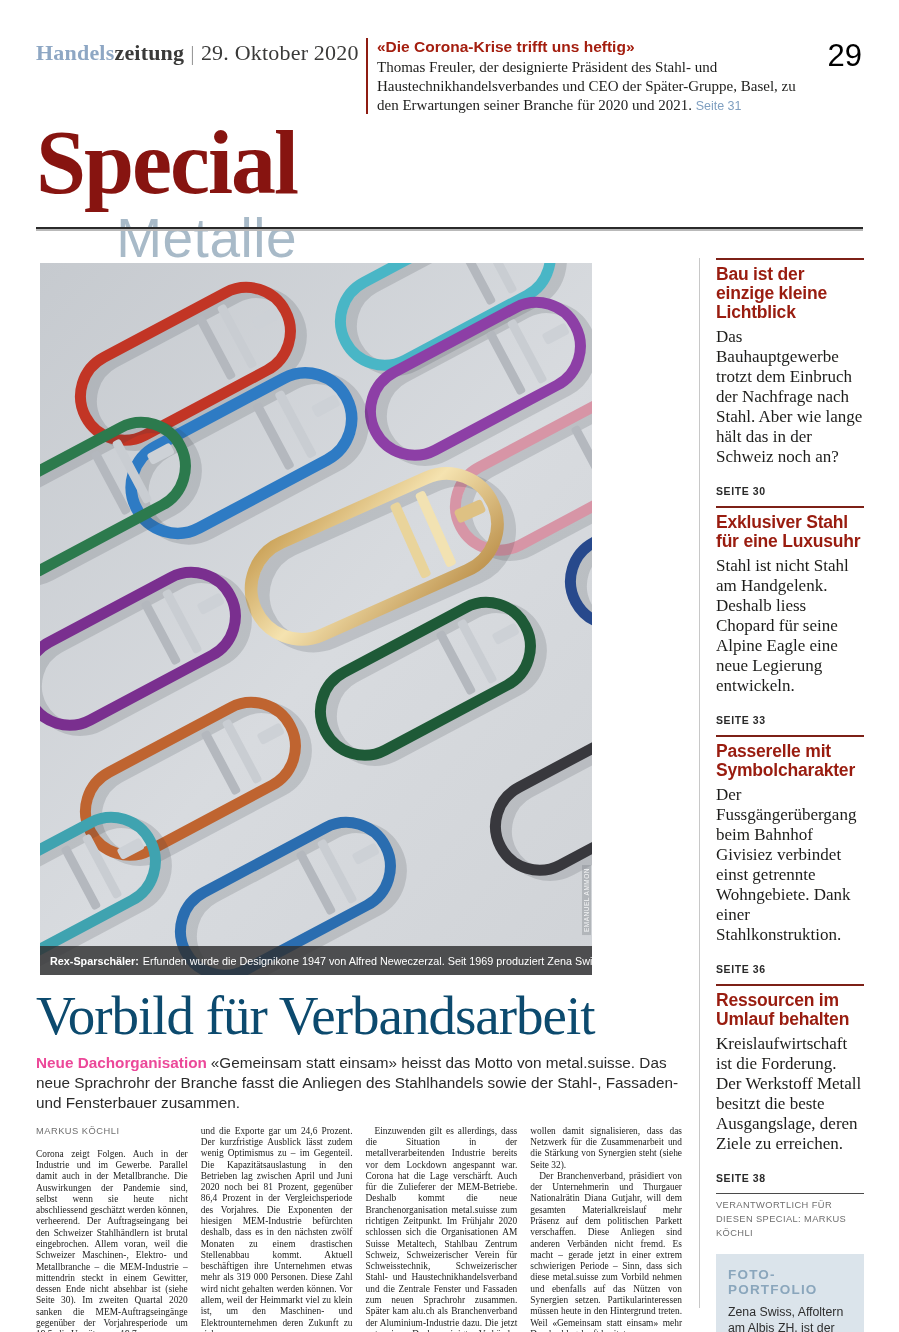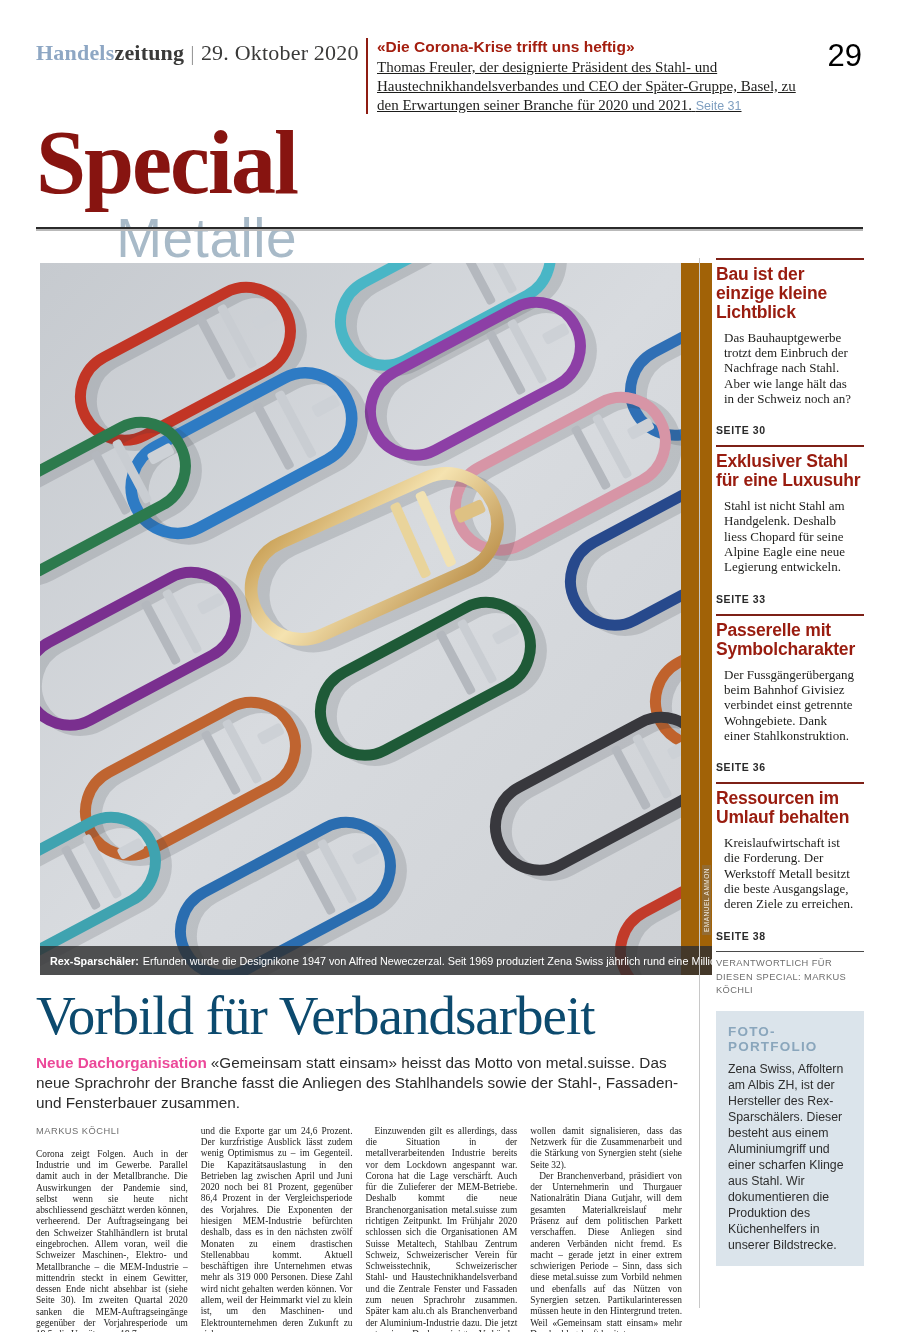--- a/index.html
+++ b/index.html
@@ -8,49 +8,49 @@
 
   
   #header-logo{position:absolute;left:36px;top:40px;font-family:"Liberation Serif",serif;
     font-size:22px;font-weight:bold;color:#3a3a39;letter-spacing:.2px;}
   #header-logo .blue{color:#8ea7c4;}
   #header-logo .sep{font-weight:normal;color:#9a9a9a;padding:0 6px;}
   #header-logo .date{font-weight:normal;}
   #header-teaser{position:absolute;left:366px;top:38px;width:440px;border-left:2px solid #8e1c12;
     padding-left:9px;}
   #header-teaser h2{margin:0 0 2px 0;font-size:15.5px;font-weight:bold;color:#a41e0f;}
-  #header-teaser p{margin:0;font-family:"Liberation Serif",serif;font-size:15px;line-height:1.25;color:#1d1d1b;text-decoration:underline;}
+  #header-teaser p{margin:0;font-family:"Liberation Serif",serif;font-size:15px;line-height:1.25;color:#1d1d1b;}
   #header-teaser .pageref{color:#7f9fc0;font-family:"Liberation Sans",sans-serif;font-size:12.5px;}
   #page-number{position:absolute;right:37px;top:38px;font-size:31px;font-weight:normal;color:#000000;}
 
   
   #masthead{position:absolute;left:36px;top:122px;height:102px;display:flex;align-items:flex-end;flex-direction:column;}
   #masthead .special{font-family:"Liberation Serif",serif;font-weight:bold;font-size:90px;
       line-height:.92;color:#871410;letter-spacing:-2px;}
   #masthead .mdiv{width:2px;height:76px;background:#b06a60;margin:0 16px 6px 18px;}
   #masthead .section{font-size:55px;color:#a8bac8;line-height:1;margin-bottom:6px;letter-spacing:.5px;}
   #masthead-rule{position:absolute;left:36px;right:36px;top:227px;height:2px;background:#2a2a2a;
       border-bottom:2px solid #b9b9b9;}
 
   
-  #main-photo{position:absolute;left:40px;top:263px;width:672px;height:712px;overflow:hidden;background:#a16207;}
+  #main-photo{position:absolute;left:40px;top:263px;width:552px;height:712px;overflow:hidden;background:#a16207;}
   #main-photo svg{position:absolute;left:0;top:0;}
   #photo-caption{position:absolute;left:0;right:0;bottom:0;height:29px;background:rgba(47,47,49,.82);
       color:#fff;font-size:10.8px;display:flex;align-items:center;padding:0 10px;white-space:nowrap;}
   #photo-caption b{margin-right:4px;}
   #photo-credit{position:absolute;right:1px;bottom:40px;writing-mode:vertical-rl;transform:rotate(180deg);
       font-size:6.5px;color:rgba(255,255,255,.85);letter-spacing:.5px;background:rgba(120,125,132,.35);padding:3px 1px;}
 
   
   #sidebar-divider{position:absolute;left:699px;top:258px;width:1px;height:1050px;background:#c8c8c8;}
   #sidebar{position:absolute;left:716px;top:258px;width:148px;}
   .teaser{margin-bottom:9px;}
   .teaser .trule{height:2px;background:#7d2016;margin-bottom:5px;}
   .teaser h3{margin:0 0 5px 0;font-size:17.5px;line-height:1.08;color:#991c0f;letter-spacing:-.2px;}
-  .teaser p{margin:8px;font-family:"Liberation Serif",serif;font-size:13px;line-height:1.18;color:#1d1d1b;}
+  .teaser p{margin:0;font-family:"Liberation Serif",serif;font-size:17px;line-height:1.18;color:#1d1d1b;}
   .teaser .tpage{font-size:10.5px;font-weight:bold;color:#2a2a2a;letter-spacing:.6px;margin-top:18px;}
   #responsible{border-top:1px solid #4a4a4a;padding-top:5px;margin-top:4px;
       font-size:9.3px;color:#6e6e6e;letter-spacing:.4px;line-height:1.5;text-transform:uppercase;}
   #portfolio-box{margin-top:13px;background:#dbe4eb;padding:13px 12px 12px 12px;}
   #portfolio-box h4{margin:0 0 8px 0;font-size:13.5px;color:#8aa6bc;letter-spacing:1.2px;}
   #portfolio-box p{margin:0;font-size:12.3px;line-height:1.3;color:#2e2e2e;}
 
   
   #article{position:absolute;left:36px;top:988px;width:646px;}
   #headline{margin:0;font-family:Liberation Serif, serif;font-weight:normal;font-size:55px;

